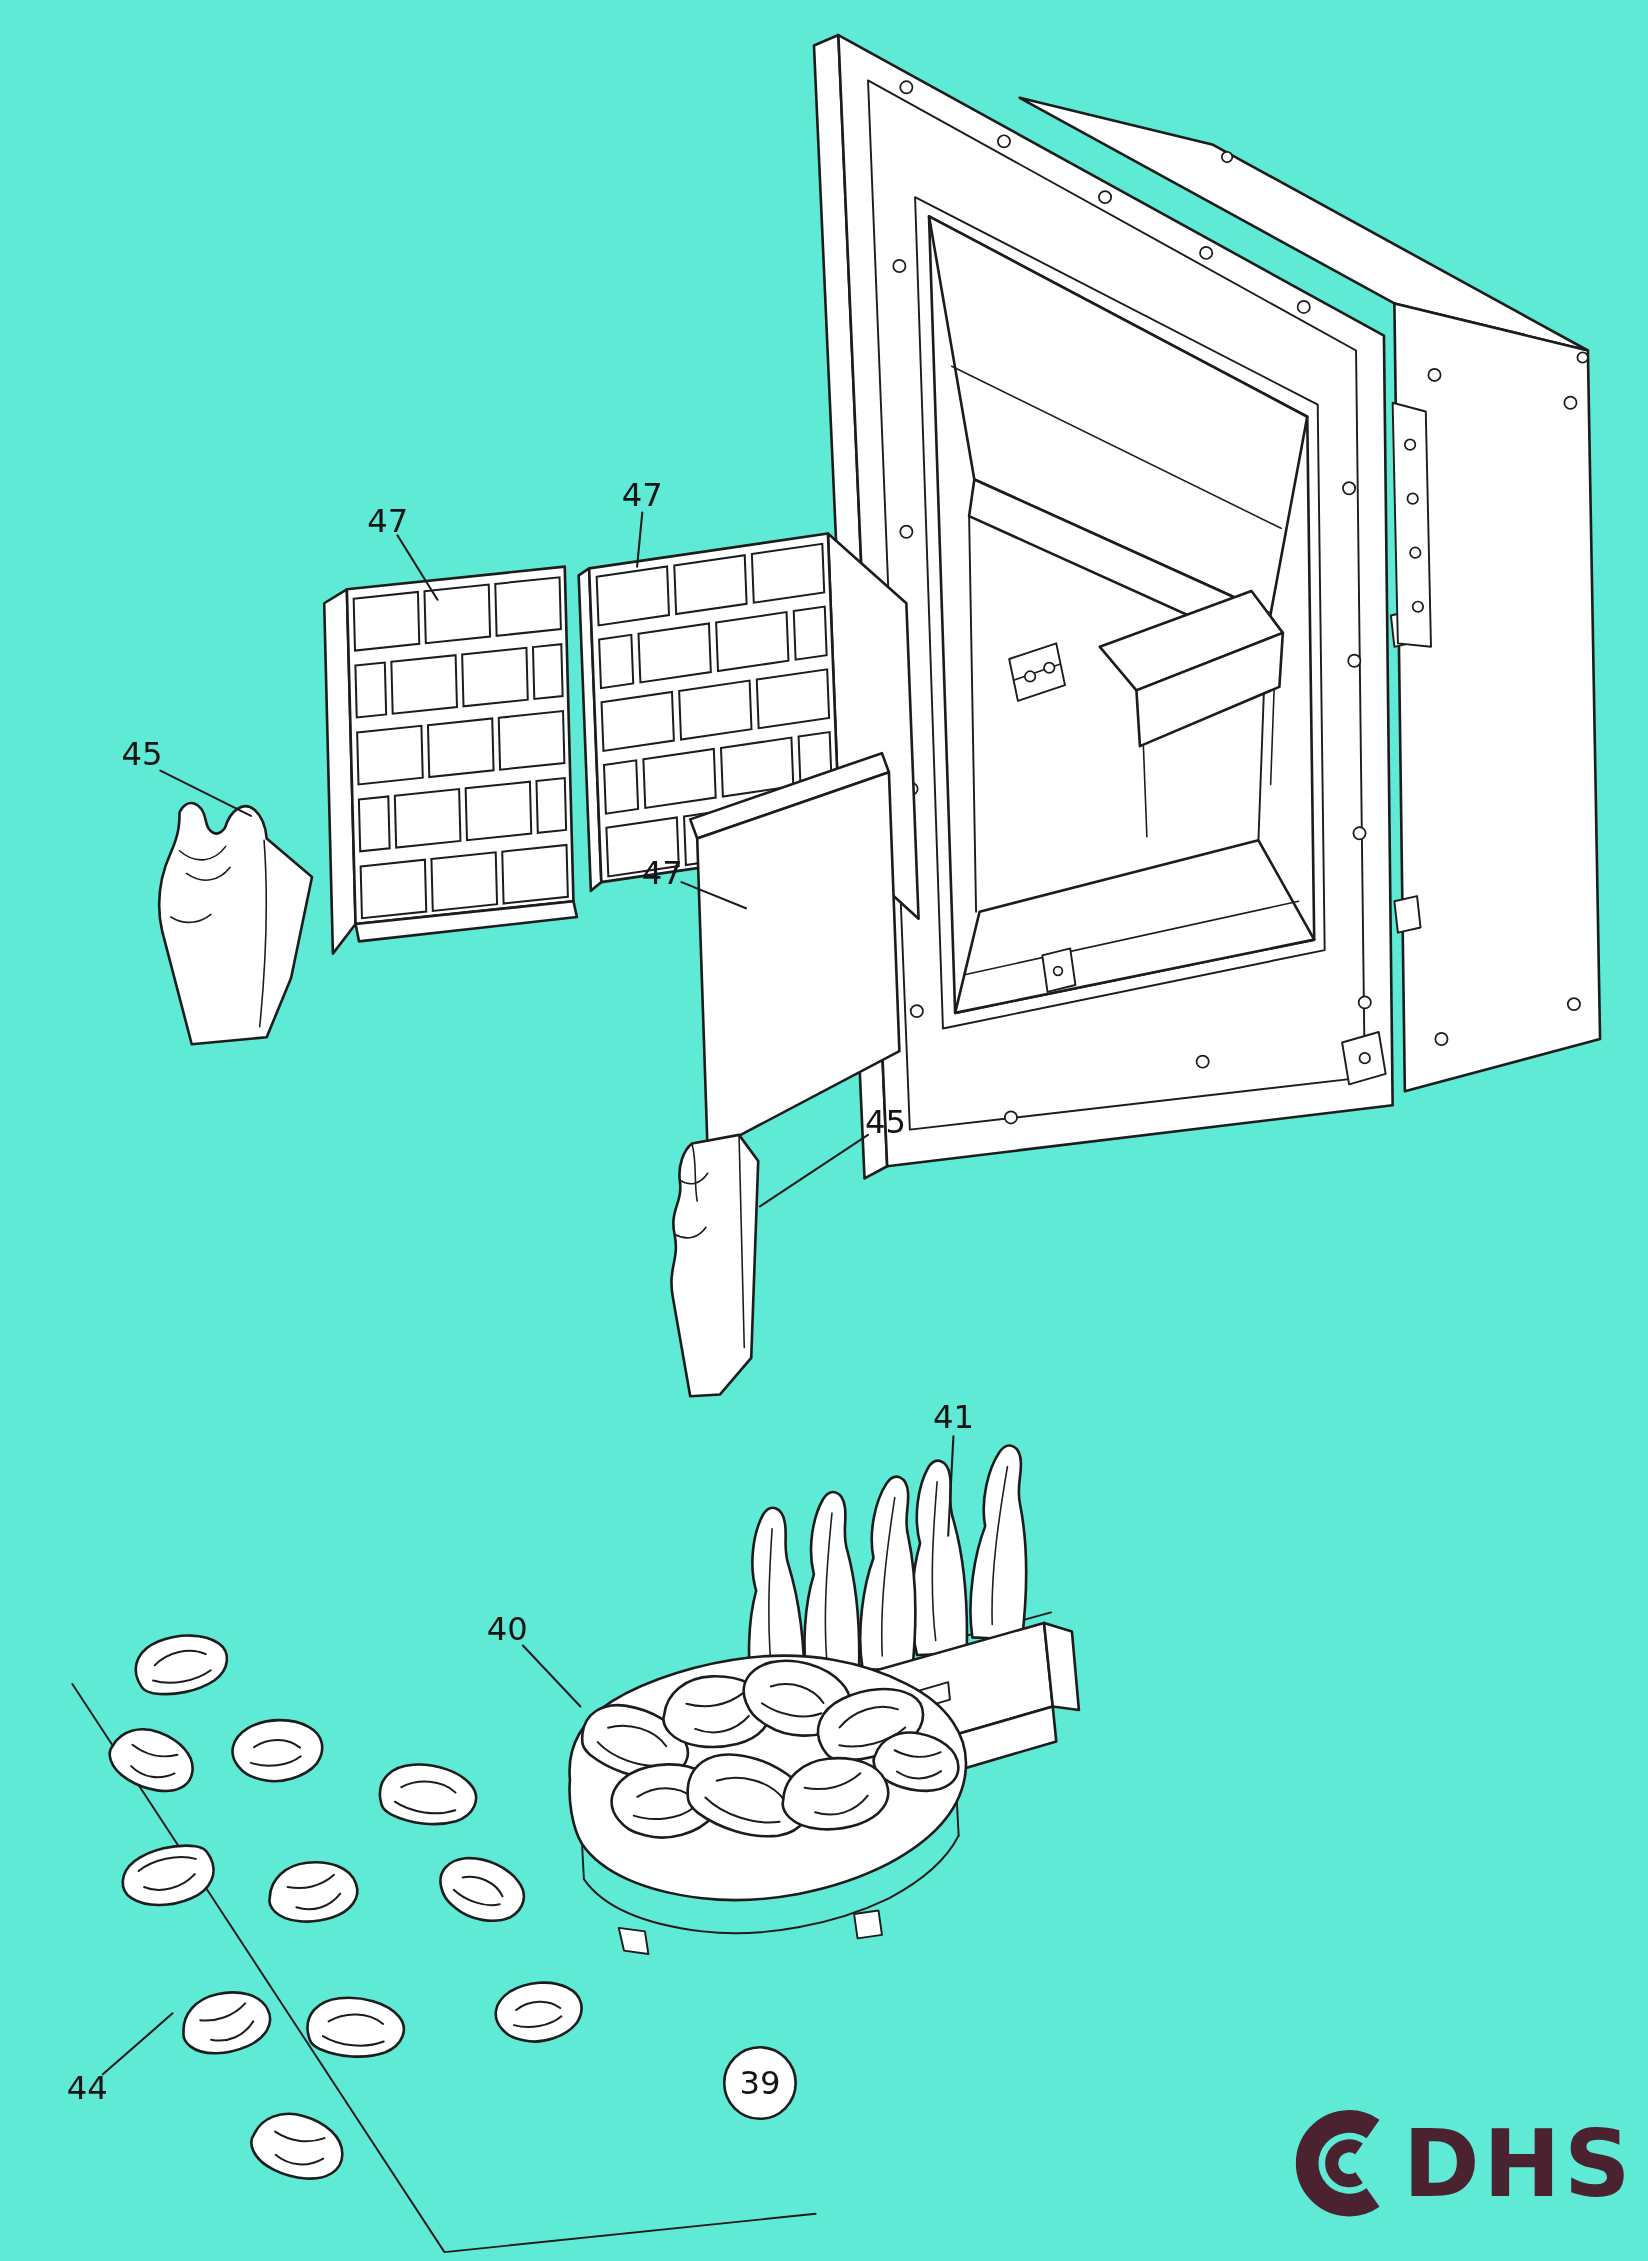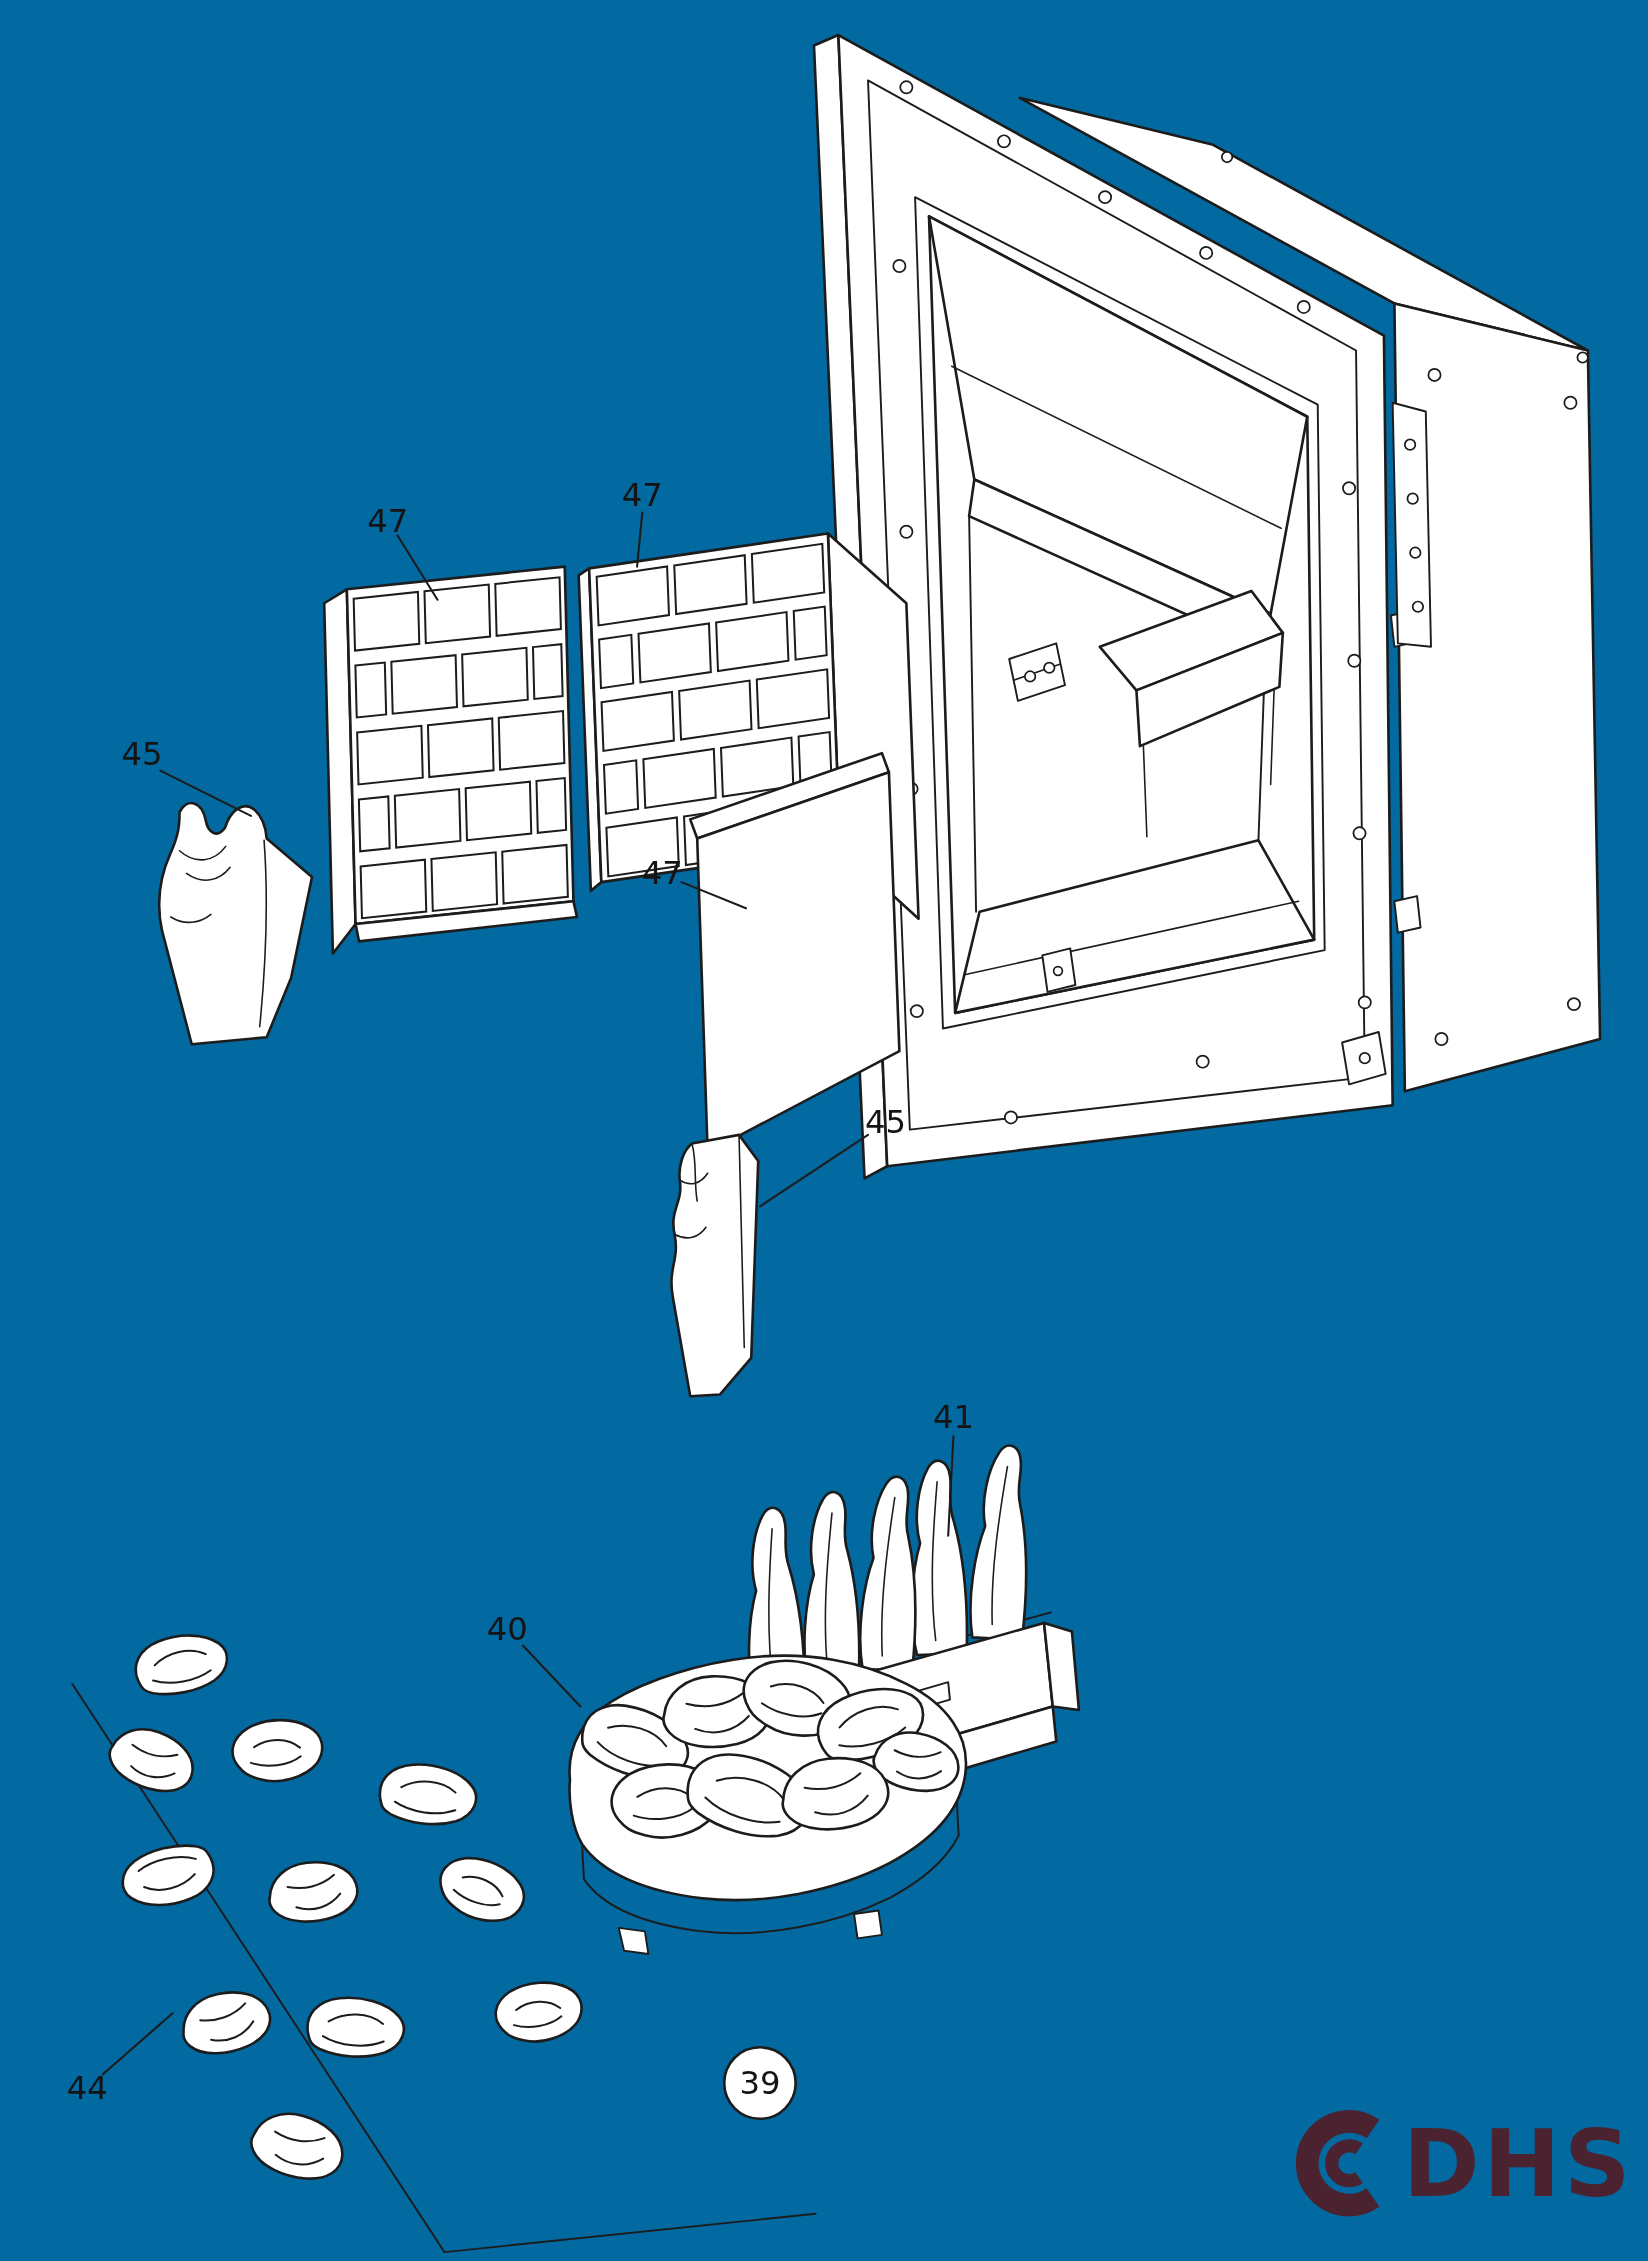--- a/index.html
+++ b/index.html
@@ -1,16 +1,16 @@
 <!DOCTYPE html>
 <html style="font-size:14px"><head>
 <meta charset="utf-8">
 <style>
   html,body { margin:0; padding:0; background:#ffffff; }
-  .page { position:relative; width:1648px; height:2261px; background:#0369a1; overflow:hidden;
+  .page { position:relative; width:1648px; height:2261px; background:#5eead4; overflow:hidden;
           font-family:"DejaVu Sans", sans-serif; }
   svg { display:block; width:1648px; height:2261px; }
   .ol   { fill:#ffffff; stroke:#1c1c1c; stroke-width:3; stroke-linejoin:round; }
   .ol2  { fill:#ffffff; stroke:#1c1c1c; stroke-width:2.2; stroke-linejoin:round; }
   .ln   { fill:none; stroke:#1c1c1c; stroke-width:2.2; stroke-linecap:round; stroke-linejoin:round; }
   .thin { fill:none; stroke:#1c1c1c; stroke-width:1.8; stroke-linecap:round; }
   .sc   { fill:#ffffff; stroke:#1c1c1c; stroke-width:2; }
   .brick{ fill:#ffffff; stroke:#1c1c1c; stroke-width:2; vector-effect:non-scaling-stroke; }
   .coal { fill:#ffffff; stroke:#1c1c1c; stroke-width:2.6; stroke-linejoin:round; vector-effect:non-scaling-stroke; }
   .coald{ fill:none; stroke:#1c1c1c; stroke-width:2; stroke-linecap:round; vector-effect:non-scaling-stroke; }

